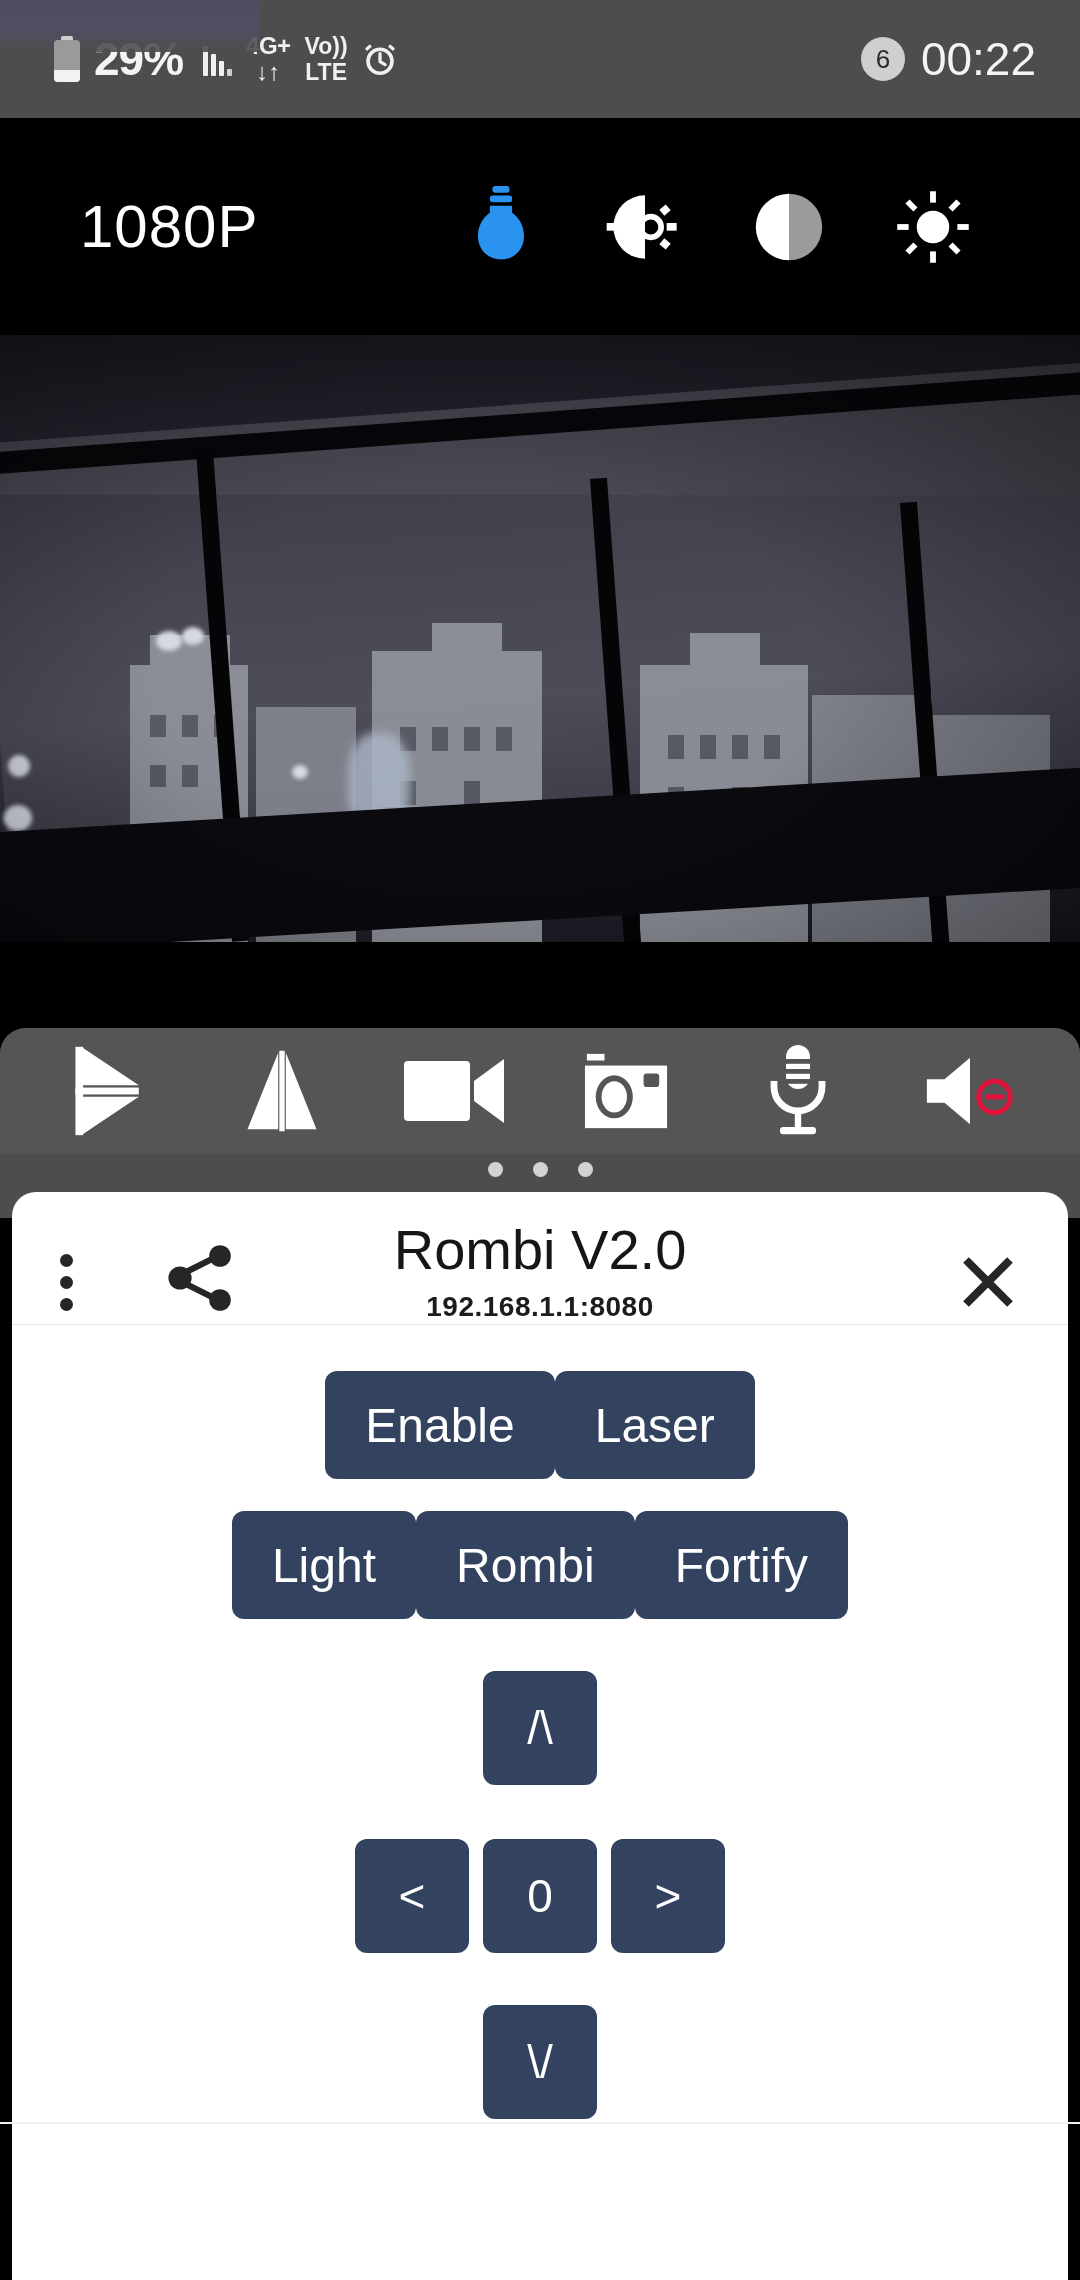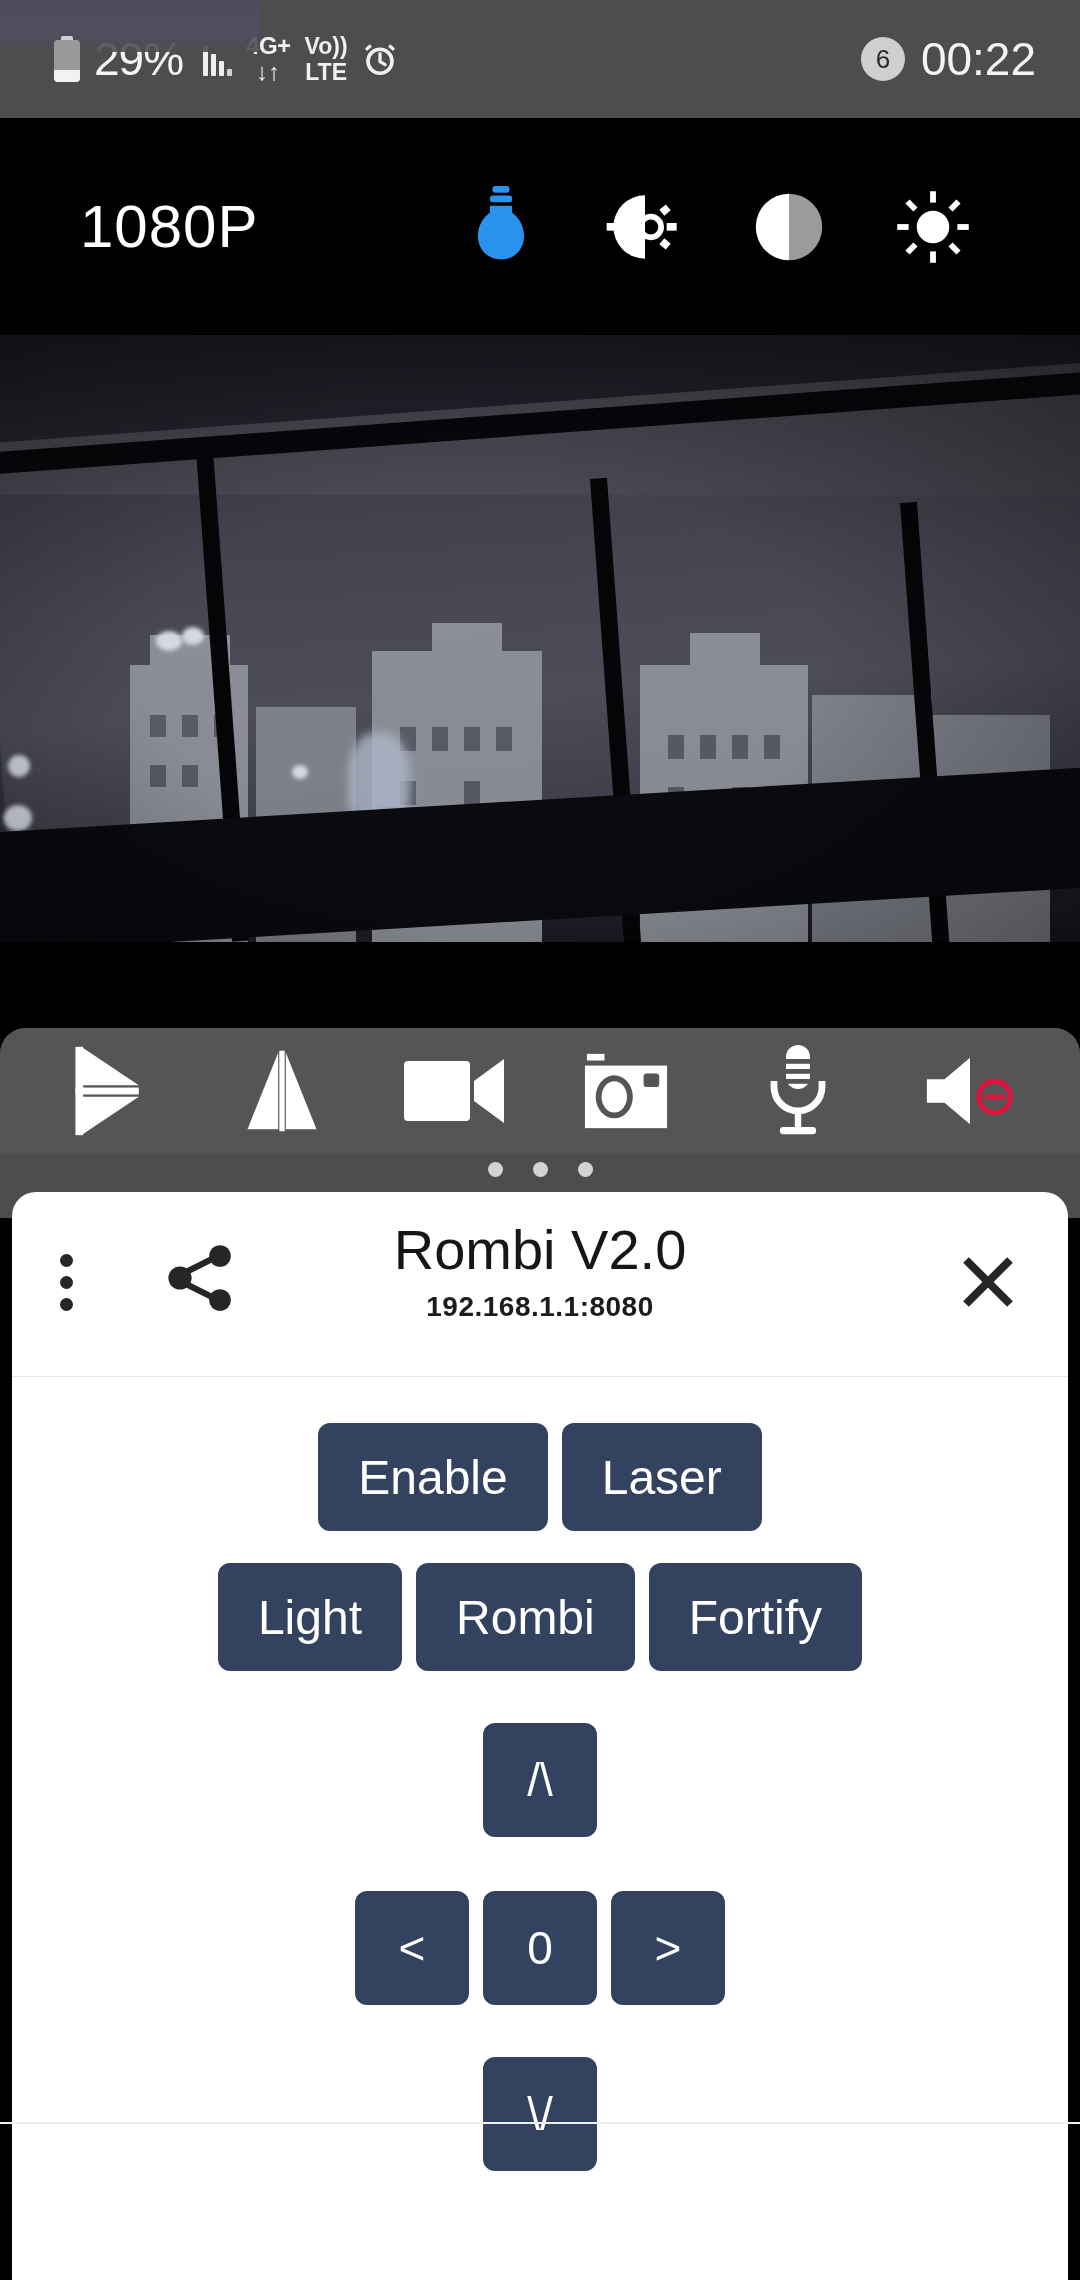--- a/index.html
+++ b/index.html
@@ -22,21 +22,21 @@
     position:absolute; top:0; left:0; width:260px; height:52px;
     background:linear-gradient(180deg,#4e4b60 0%,#514e63 60%,#4d4d4d 100%);
     opacity:.9; pointer-events:none;
   }
   .sb-left{ display:flex; align-items:center; gap:14px; }
   .sb-right{ display:flex; align-items:center; gap:16px; }
   .batt{ position:relative; width:26px; height:46px; }
   .batt .tip{ position:absolute; top:0; left:7px; width:12px; height:5px; background:#cfcfcf; border-radius:2px 2px 0 0;}
   .batt .body{ position:absolute; top:4px; left:0; width:26px; height:42px; background:#9a9a9a; border-radius:4px; overflow:hidden;}
   .batt .fill{ position:absolute; bottom:0; left:0; width:26px; height:29%; background:#f2f2f2; }
-  .pct{ color:#f4f4f4; font-size:46px; font-weight:400; letter-spacing:-1px; line-height:1; }
+  .pct{ color:#f4f4f4; font-size:46px; font-weight:700; letter-spacing:-1px; line-height:1; }
   .bars{ display:flex; align-items:flex-end; gap:3px; height:34px; margin-left:6px;}
   .bars i{ display:block; width:5px; background:#f0f0f0; border-radius:1px; }
   .bars i:nth-child(1){height:30px;} .bars i:nth-child(2){height:22px;}
   .bars i:nth-child(3){height:15px;} .bars i:nth-child(4){height:7px; background:#d2d2d2;}
   .net{ display:flex; flex-direction:column; align-items:center; color:#f0f0f0; line-height:1; }
   .net .n1{ font-size:24px; font-weight:700; letter-spacing:-.5px;}
   .net .n2{ font-size:24px; font-weight:700; margin-top:2px; }
   .volte{ display:flex; flex-direction:column; align-items:center; color:#f0f0f0; line-height:1;}
   .volte .v1{ font-size:23px; font-weight:700;}
   .volte .v2{ font-size:23px; font-weight:700; margin-top:3px;}
@@ -109,32 +109,32 @@
     display:flex; align-items:center; justify-content:center; gap:30px;
   }
   .dots i{ width:15px; height:15px; border-radius:50%; background:#d3d3d3; display:block;}
 
   
   .sheet{
     position:absolute; top:1192px; left:12px; width:1056px; height:1088px;
     background:#fff; border-radius:24px 24px 0 0;
   }
   .sheet-hdr{
-    position:relative; height:185px; border-bottom:1px solid #e6e6e6;
+    position:relative; height:133px; border-bottom:1px solid #e6e6e6;
     display:flex; align-items:flex-start;
   }
   .kebab{ position:absolute; left:48px; top:62px; display:flex; flex-direction:column; gap:9px; }
   .kebab i{ width:13px; height:13px; background:#262626; border-radius:50%; display:block;}
   .share{ position:absolute; left:150px; top:48px; width:76px; height:76px;}
   .titles{ position:absolute; left:0; right:0; top:24px; text-align:center; }
   .title{ color:#161616; font-size:56px; font-weight:400; letter-spacing:0px; line-height:1.2; }
   .subtitle{ color:#1c1c1c; font-size:28px; font-weight:700; margin-top:8px; letter-spacing:.5px;text-align:center;}
   .closex{ position:absolute; right:42px; top:52px; width:76px; height:76px; }
 
-  .btnrow{ display:flex; justify-content:center; gap:14px; }
+  .btnrow{ display:flex; justify-content:center; gap:0; }
   .row1{ margin-top:46px; }
   .row2{ margin-top:32px; }
   .btn{
     background:#32425f; color:#ffffff; border:none; border-radius:12px;
     font-family:"Liberation Sans", sans-serif; font-size:48px; font-weight:400;
     padding:0 40px; height:108px; min-width:auto;
     display:flex; align-items:center; justify-content:center;
     cursor:pointer; letter-spacing:0px;
   }
   .btn.sq{ width:114px; height:114px; padding:0; font-size:46px; }

